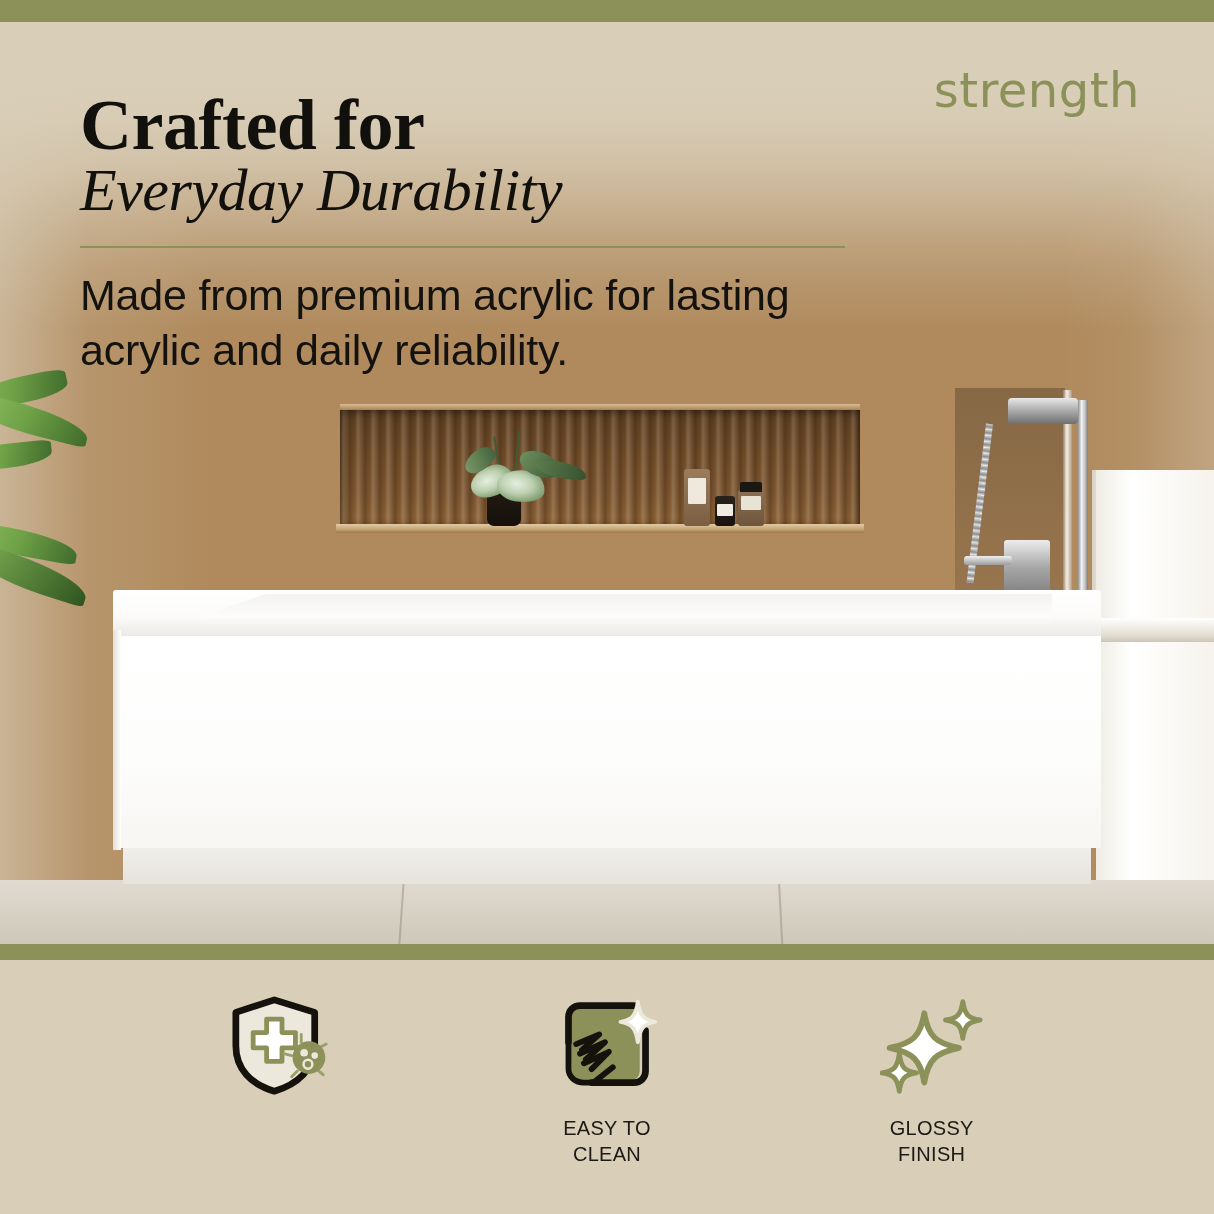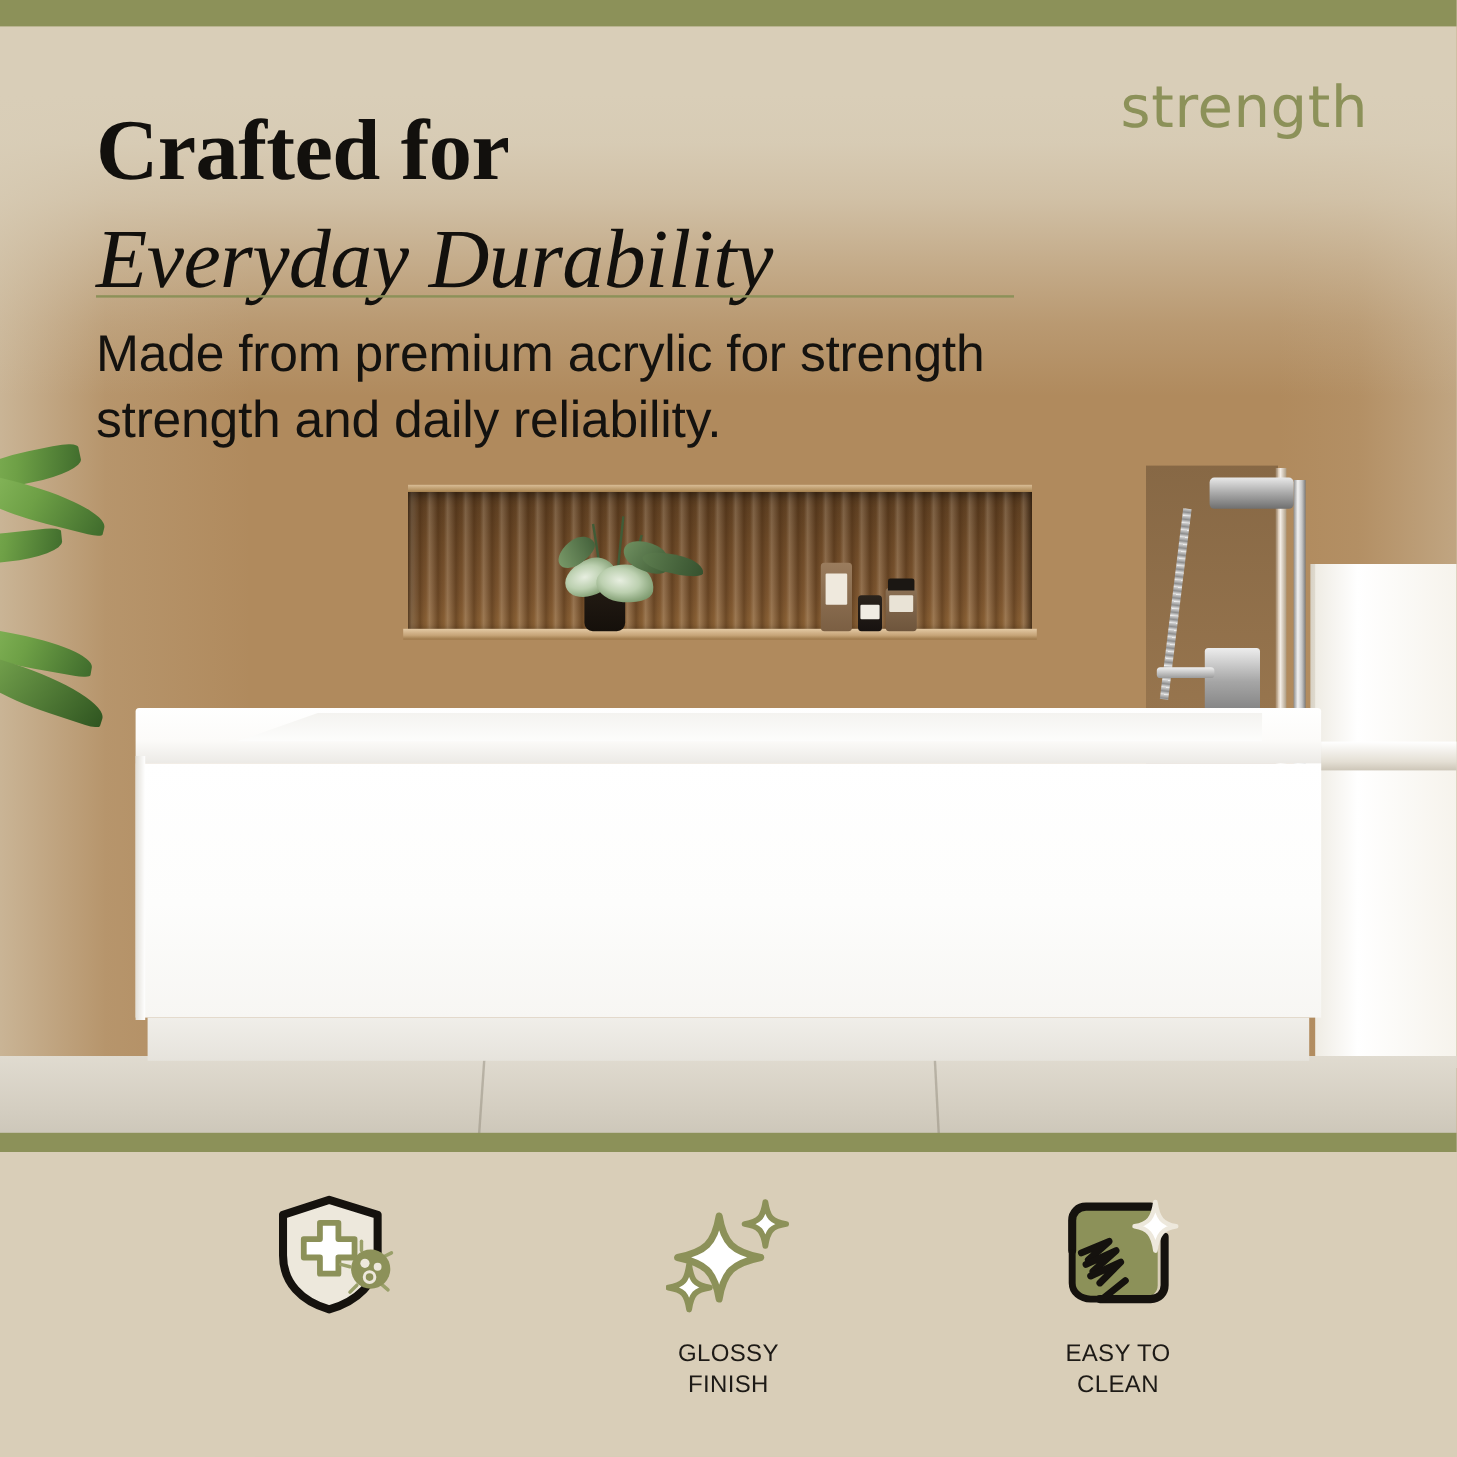--- a/index.html
+++ b/index.html
@@ -290,25 +290,25 @@
   }
   .headline .line1 {
     display: block;
     font-size: 72px;
     font-weight: 700;
     letter-spacing: -0.5px;
     margin-top: 32px;
   }
   .headline .line2 {
     display: block;
-    font-size: 70px;
+    font-size: 60px;
     font-style: italic;
     font-weight: 400;
     letter-spacing: -0.5px;
-    margin-top: 22px;
+    margin-top: 0;
   }
 
   .rule {
     position: absolute; left: 80px; top: 246px;
     width: 765px; height: 2px;
     background: #8C9159;
   }
 
   .subhead {
     position: absolute; left: 80px; top: 268px;
@@ -433,21 +433,21 @@
     <div class="photo-fade-right"></div>
     <div class="photo-fade-top"></div>
   </div>
 
   <div class="header">
     <div class="headline">
       <span class="line1">Crafted for</span>
       <span class="line2">Everyday Durability</span>
     </div>
     <div class="rule"></div>
-    <div class="subhead">Made from premium acrylic for strength strength and daily reliability.</div>
+    <div class="subhead">Made from premium acrylic for lasting acrylic and daily reliability.</div>
     <div class="brand">strength</div>
   </div>
 
   <div class="green-band"></div>
 
   <div class="features">
 
 
     <div class="feature">
       <div class="feature-icon">
@@ -464,43 +464,43 @@
           <circle cx="80" cy="64" r="17" fill="#8C9159"></circle>
           <circle cx="75" cy="59" r="4" fill="#EDE8DC"></circle>
           <circle cx="86" cy="62" r="3.4" fill="#EDE8DC"></circle>
           <circle cx="79" cy="71" r="4.6" fill="none" stroke="#EDE8DC" stroke-width="2.6"></circle>
         </svg>
       </div>
     </div>
 
     <div class="feature">
       <div class="feature-icon">
-        <svg viewBox="0 0 108 100" width="104" height="98" aria-hidden="true">
-          <path d="M46 16 C50 40 58 47 82 52 C58 57 50 64 46 88 C42 64 34 57 10 52 C34 47 42 40 46 16 Z" fill="#FFFFFF" stroke="#8C9159" stroke-width="6" stroke-linejoin="round"></path>
-          <path d="M86 4 C88 17 91 21 104 23 C91 25 88 29 86 42 C84 29 81 25 68 23 C81 21 84 17 86 4 Z" fill="#FFFFFF" stroke="#8C9159" stroke-width="5" stroke-linejoin="round"></path>
-          <path d="M20 58 C22 72 25 76 38 78 C25 80 22 84 20 97 C18 84 15 80 2 78 C15 76 18 72 20 58 Z" fill="#FFFFFF" stroke="#8C9159" stroke-width="5" stroke-linejoin="round"></path>
-        </svg>
-      </div>
-      <div class="feature-label">GLOSSY
-FINISH</div>
-    </div>
-
-    <div class="feature">
-      <div class="feature-icon">
         <svg viewBox="0 0 108 104" width="104" height="102" aria-hidden="true">
           <rect x="16" y="12" width="72" height="76" rx="10" fill="#8C9159"></rect>
           <path d="M82 10 H26 C19 10 14 15 14 22 V48" fill="none" stroke="#15120E" stroke-width="7" stroke-linecap="round"></path>
           <path d="M94 36 V78 C94 85 89 90 82 90 H38" fill="none" stroke="#15120E" stroke-width="7" stroke-linecap="round"></path>
           <g fill="none" stroke="#15120E" stroke-width="6" stroke-linecap="round" stroke-linejoin="round">
             <path d="M14 50 V76 C14 84 21 90 30 90 H40 L60 74"></path>
             <path d="M22 50 L46 40 L28 56"></path>
             <path d="M26 60 L52 48 L32 66"></path>
             <path d="M30 70 L56 58 L38 76"></path>
           </g>
           <path d="M86 6 C88 20 92 25 104 27 C92 29 88 34 86 48 C84 34 80 29 68 27 C80 25 84 20 86 6 Z" fill="#FFFFFF" stroke="#EDE8DC" stroke-width="4" stroke-linejoin="round"></path>
         </svg>
       </div>
       <div class="feature-label">EASY TO
 CLEAN</div>
     </div>
 
+    <div class="feature">
+      <div class="feature-icon">
+        <svg viewBox="0 0 108 100" width="104" height="98" aria-hidden="true">
+          <path d="M46 16 C50 40 58 47 82 52 C58 57 50 64 46 88 C42 64 34 57 10 52 C34 47 42 40 46 16 Z" fill="#FFFFFF" stroke="#8C9159" stroke-width="6" stroke-linejoin="round"></path>
+          <path d="M86 4 C88 17 91 21 104 23 C91 25 88 29 86 42 C84 29 81 25 68 23 C81 21 84 17 86 4 Z" fill="#FFFFFF" stroke="#8C9159" stroke-width="5" stroke-linejoin="round"></path>
+          <path d="M20 58 C22 72 25 76 38 78 C25 80 22 84 20 97 C18 84 15 80 2 78 C15 76 18 72 20 58 Z" fill="#FFFFFF" stroke="#8C9159" stroke-width="5" stroke-linejoin="round"></path>
+        </svg>
+      </div>
+      <div class="feature-label">GLOSSY
+FINISH</div>
+    </div>
+
   </div>
 </div>
 
 </body></html>

